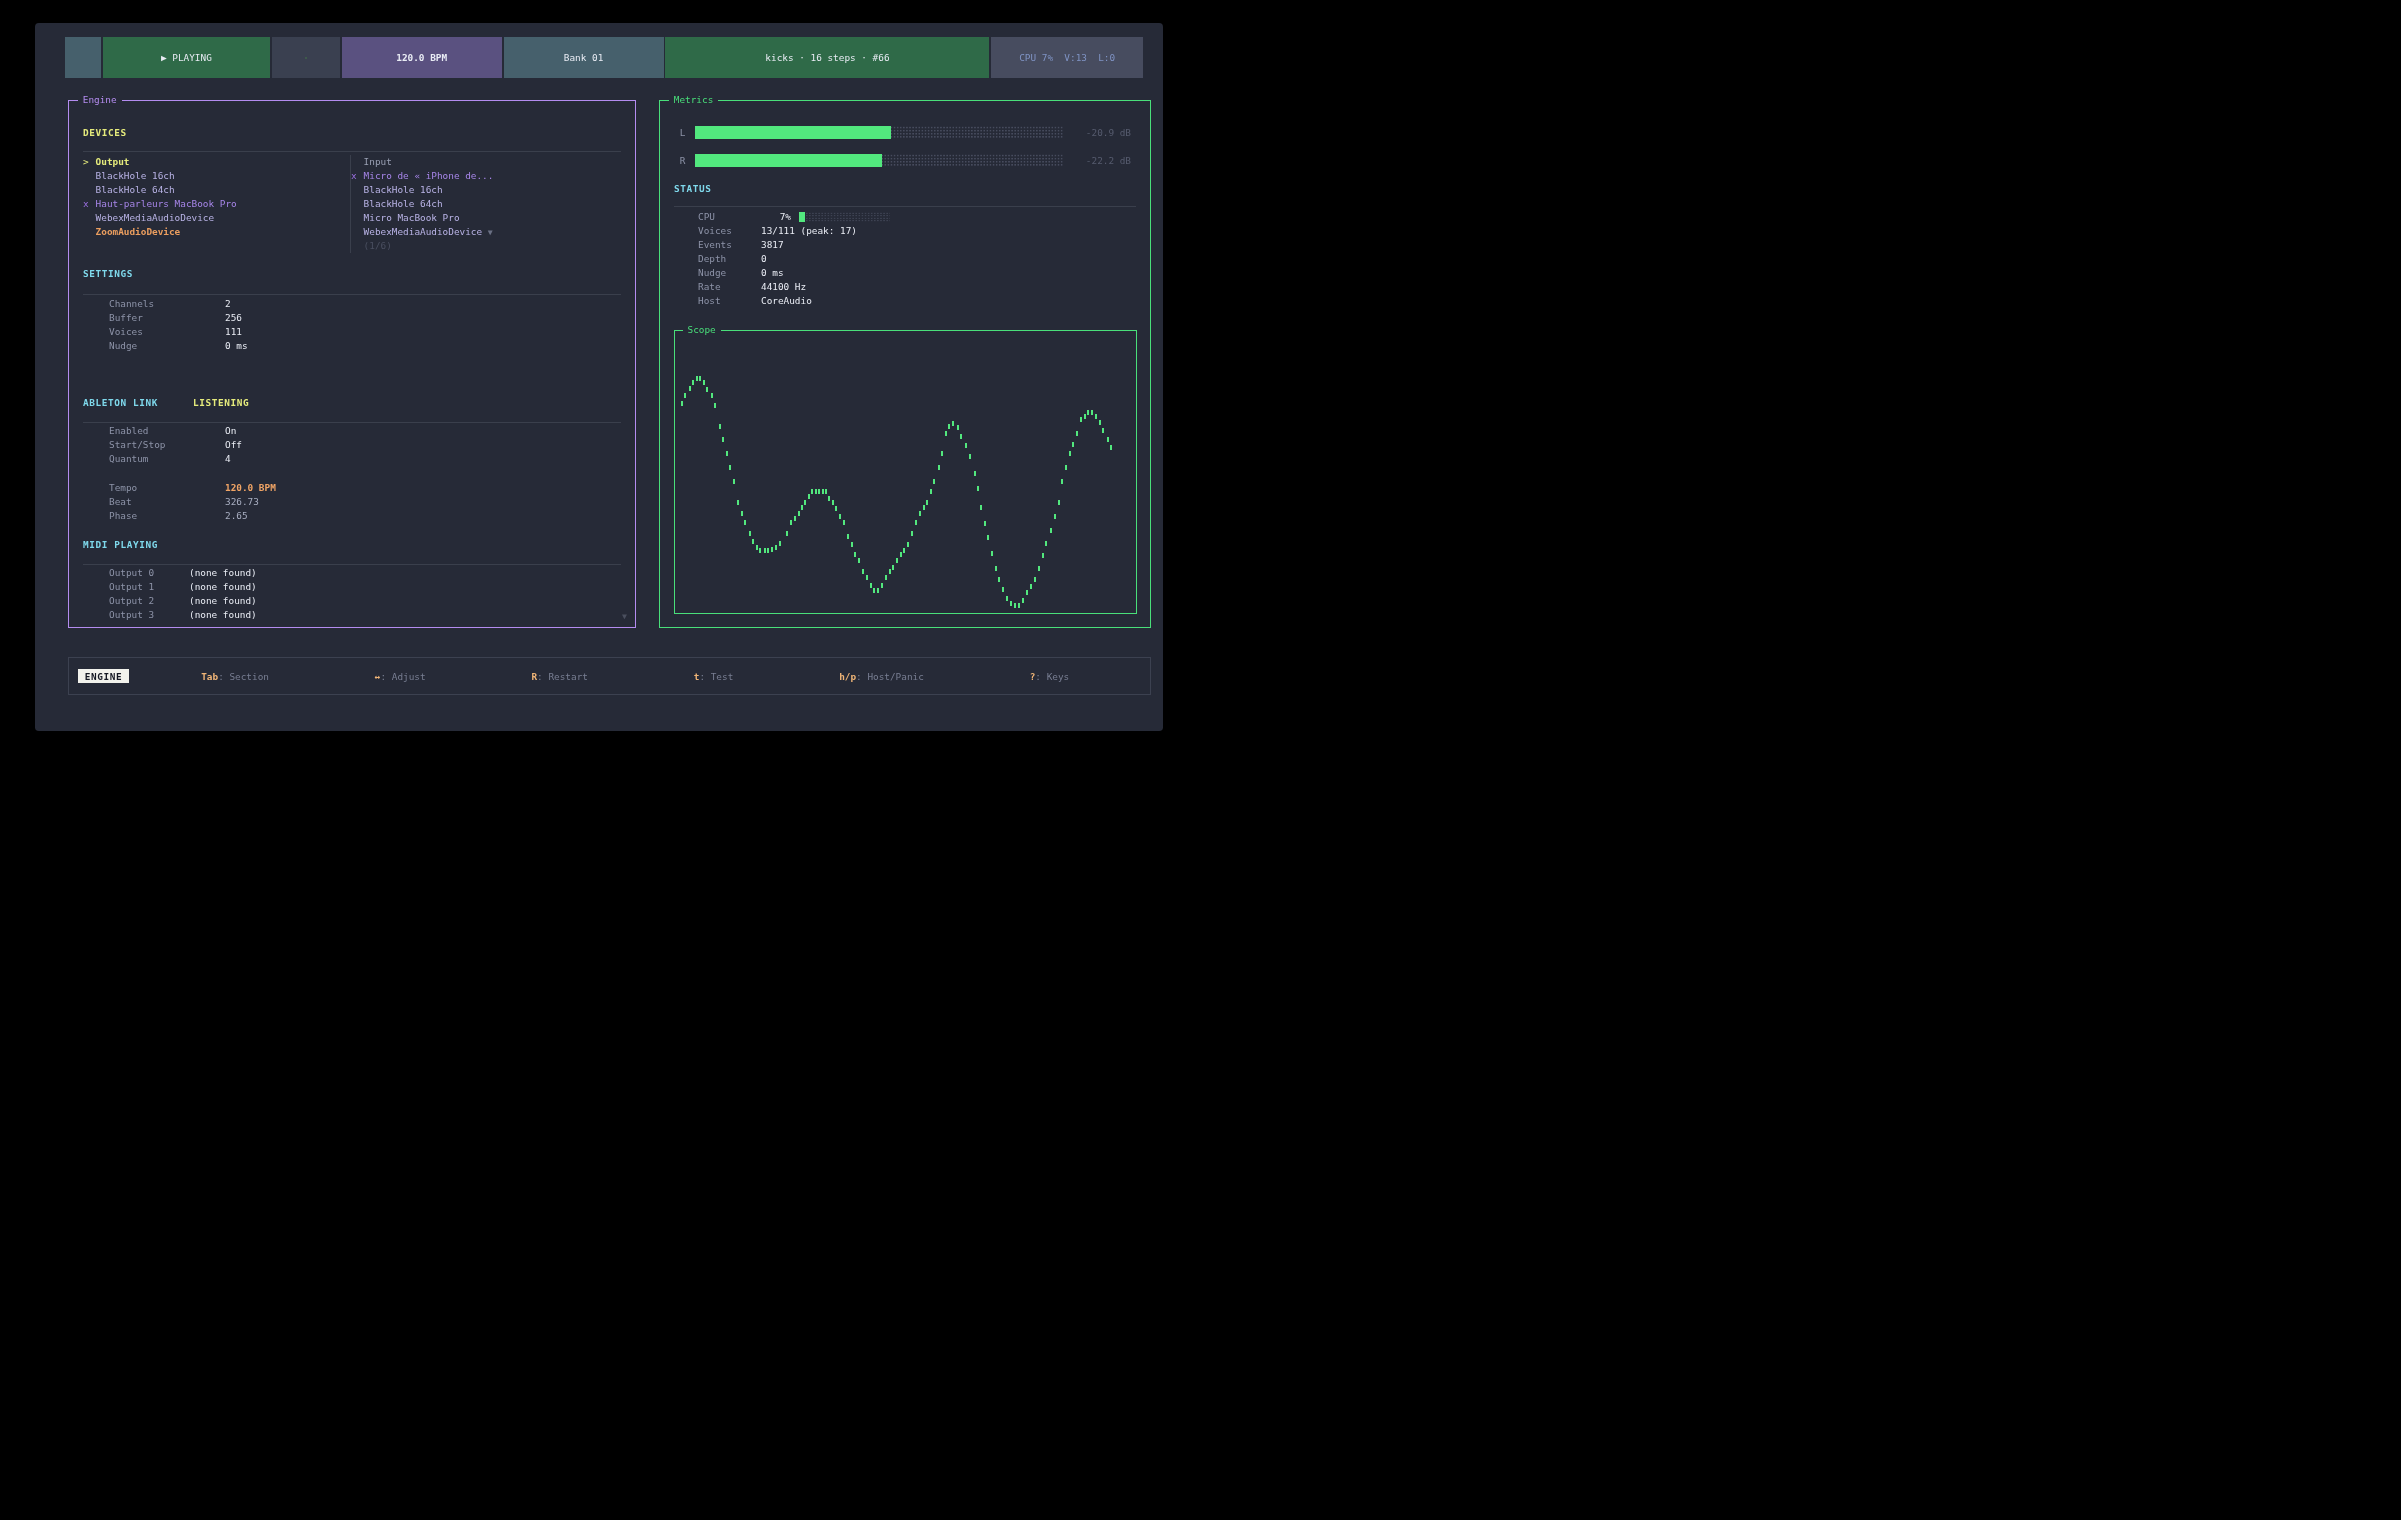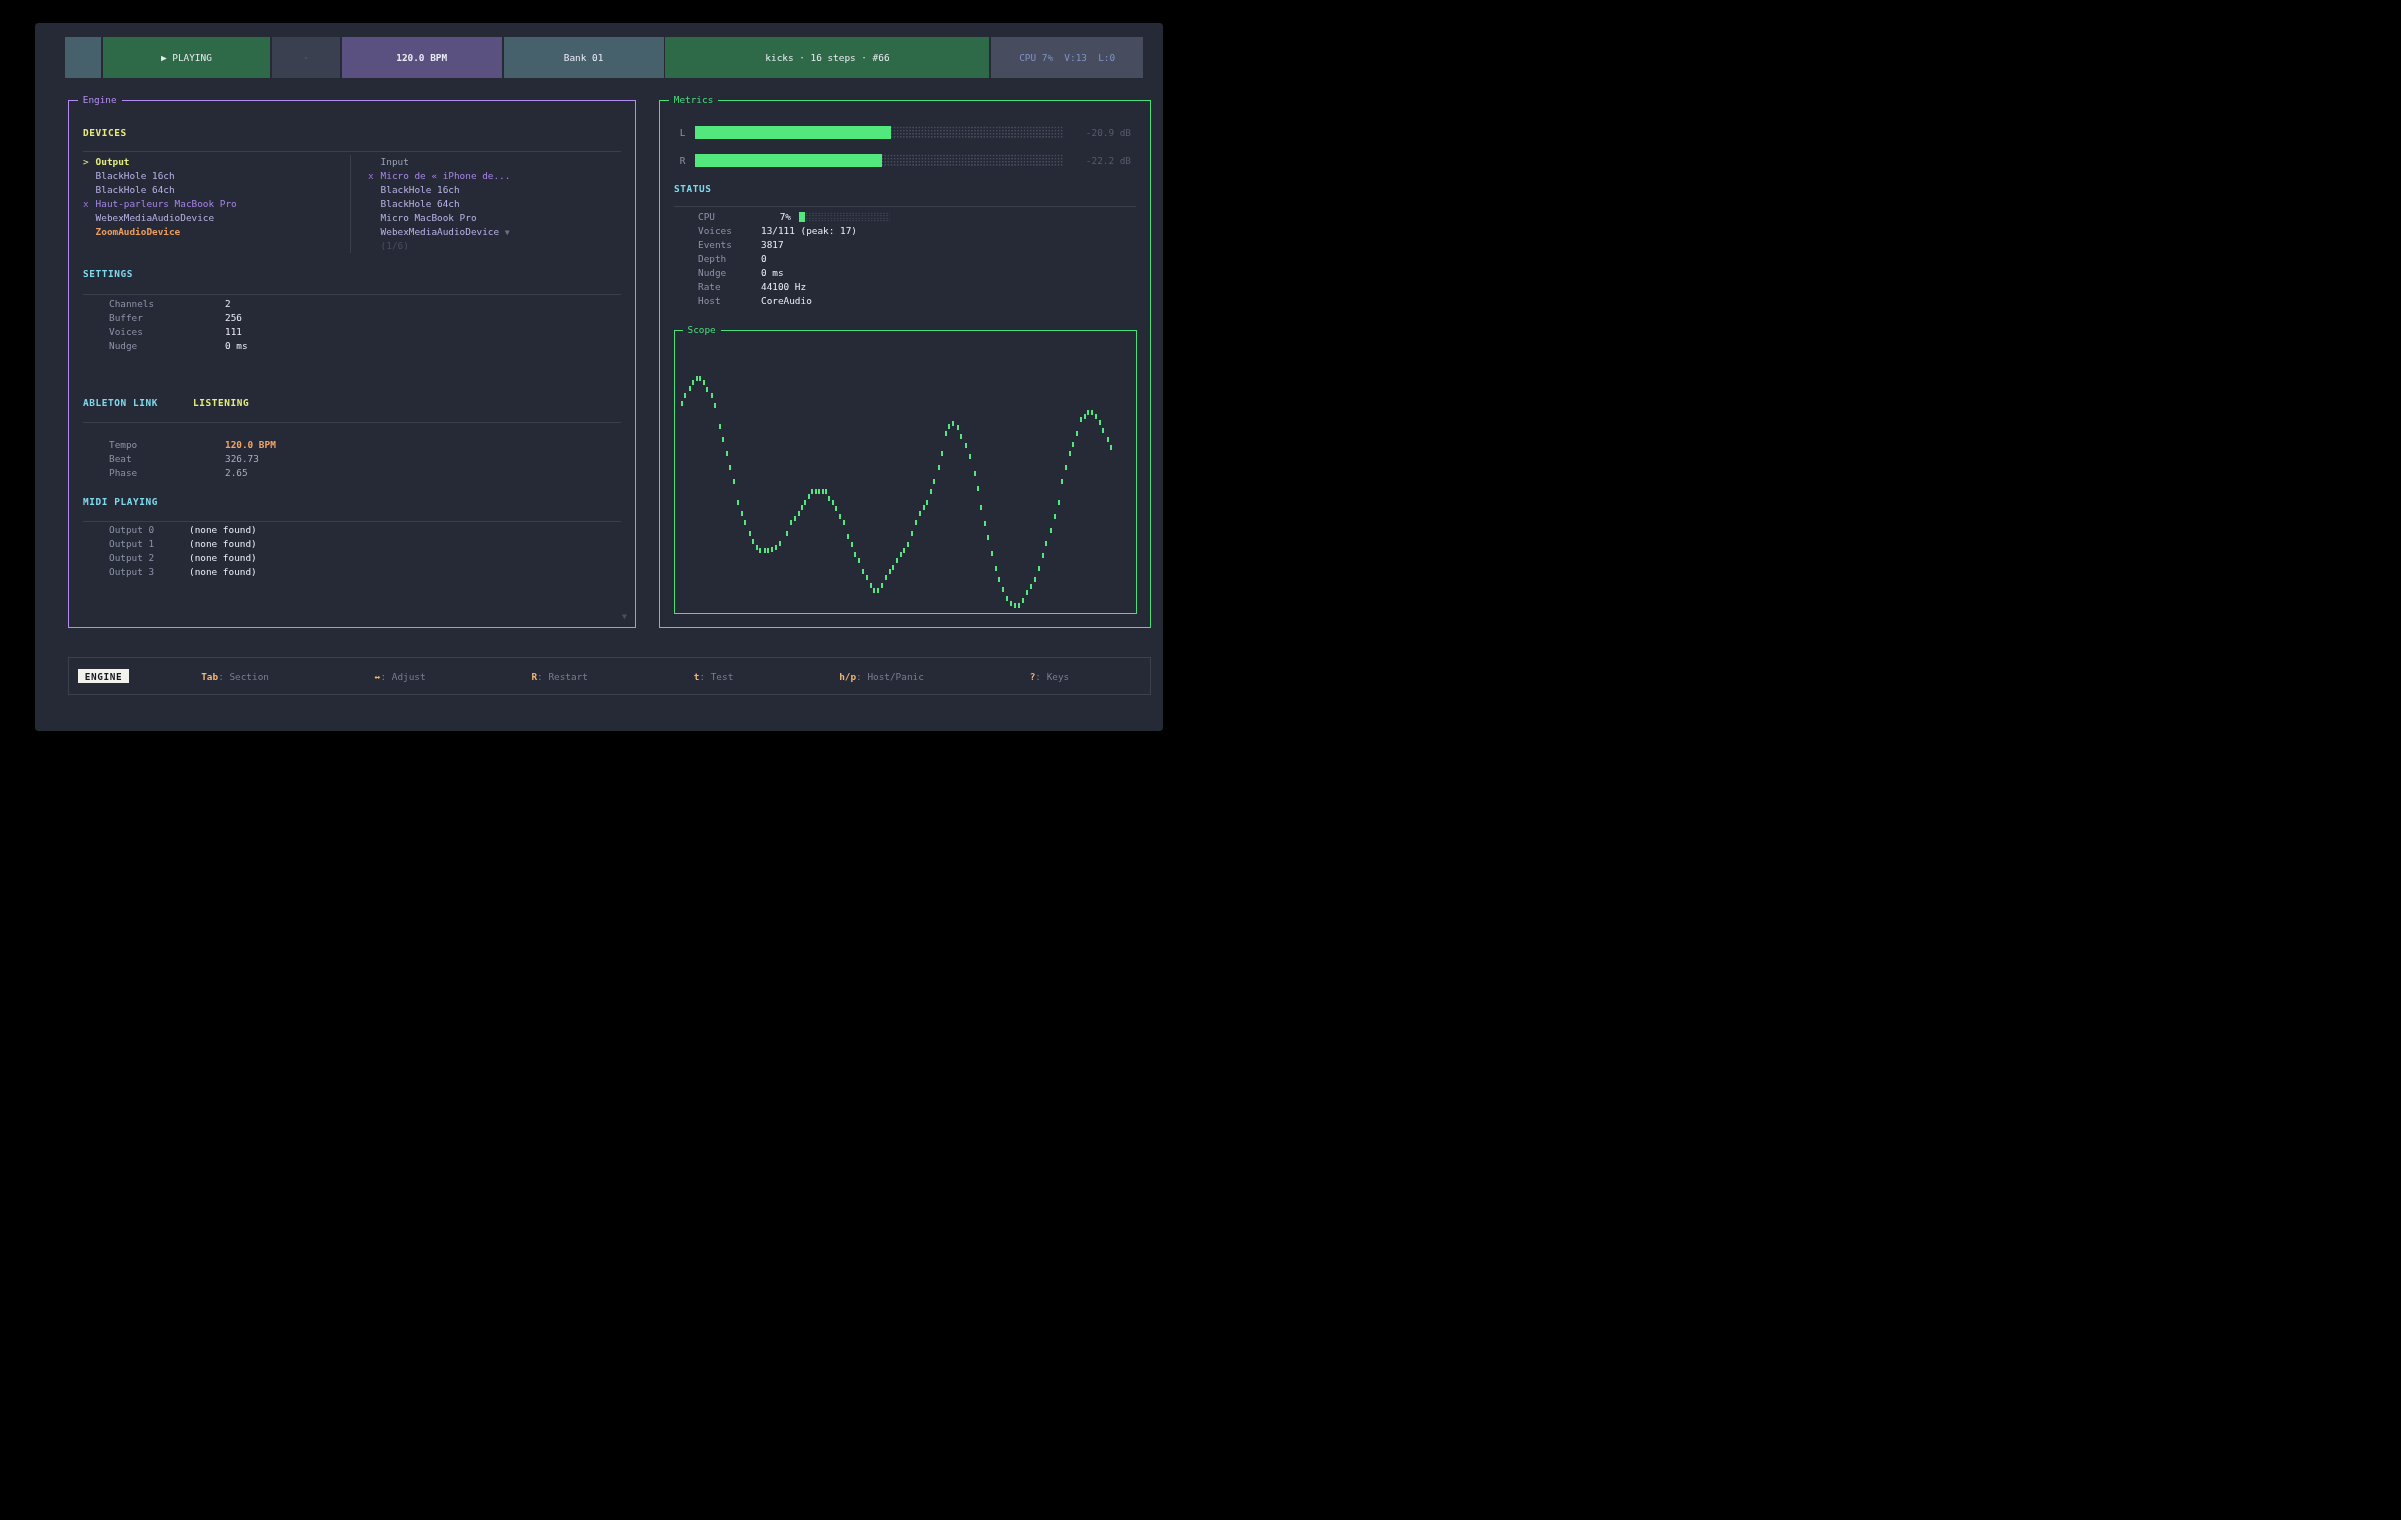--- a/index.html
+++ b/index.html
@@ -46,21 +46,21 @@
   .hr-set{margin:14px 0 1.3px}
   .hr-link{margin:12.6px 0 1.3px}
   .mt-settings{margin-top:15px}
   .mt-link{margin-top:44px}
   .mt-midi{margin-top:15.7px}
   .linkhdr{display:flex;gap:35px}
 
   
   .devices{display:flex;margin-top:0}
   .dev-col-left{width:267px;flex:none}
-  .dev-col-right{flex:1;border-left:0.6px solid var(--c-hr);padding-left:17px}
+  .dev-col-right{flex:1;border-left:0.6px solid var(--c-hr);}
   .dev-row{display:flex;height:14px;line-height:14px;font-size:9.4px;white-space:pre}
   .dev-marker{width:12.6px;flex:none}
   .m-sel{color:var(--c-accent_yellow)}
   .m-act{color:var(--c-marker_purple)}
   .d-sel{color:var(--c-accent_yellow);font-weight:bold}
   .d-dev{color:var(--c-device_normal)}
   .d-act{color:var(--c-device_active)}
   .d-zoom{color:var(--c-accent_orange);font-weight:bold}
   .d-hdr{color:#9aa0b4}
   .d-dim{color:var(--c-dim_text)}
@@ -154,20 +154,25 @@
           <div class="kv-row" style="padding-left: 26px;"><span class="kv-label" style="width: 116px;">Buffer</span><span class="kv-value">256</span></div>
           <div class="kv-row" style="padding-left: 26px;"><span class="kv-label" style="width: 116px;">Voices</span><span class="kv-value">111</span></div>
           <div class="kv-row" style="padding-left: 26px;"><span class="kv-label" style="width: 116px;">Nudge</span><span class="kv-value">0 ms</span></div>
         </div>
 
       <div class="linkhdr mt-link">
         <span class="shdr hdr-cyan">ABLETON LINK</span>
         <span class="shdr hdr-yellow">LISTENING</span>
       </div>
       <hr class="hr hr-link">
+      <div>
+          <div class="kv-row" style="padding-left: 26px;"><span class="kv-label" style="width: 116px;">Enabled</span><span class="kv-value">On</span></div>
+          <div class="kv-row" style="padding-left: 26px;"><span class="kv-label" style="width: 116px;">Start/Stop</span><span class="kv-value">Off</span></div>
+          <div class="kv-row" style="padding-left: 26px;"><span class="kv-label" style="width: 116px;">Quantum</span><span class="kv-value">4</span></div>
+        </div>
       <div class="gap24">
           <div class="kv-row" style="padding-left: 26px;"><span class="kv-label" style="width: 116px;">Tempo</span><span class="kv-value v-tempo">120.0 BPM</span></div>
           <div class="kv-row" style="padding-left: 26px;"><span class="kv-label" style="width: 116px;">Beat</span><span class="kv-value v-muted">326.73</span></div>
           <div class="kv-row" style="padding-left: 26px;"><span class="kv-label" style="width: 116px;">Phase</span><span class="kv-value v-muted">2.65</span></div>
         </div>
 
       <div class="shdr hdr-cyan mt-midi">MIDI PLAYING</div>
       <hr class="hr hr-link">
       <div>
           <div class="kv-row" style="padding-left: 26px;"><span class="kv-label" style="width: 80px;">Output 0</span><span class="kv-value">(none found)</span></div>

